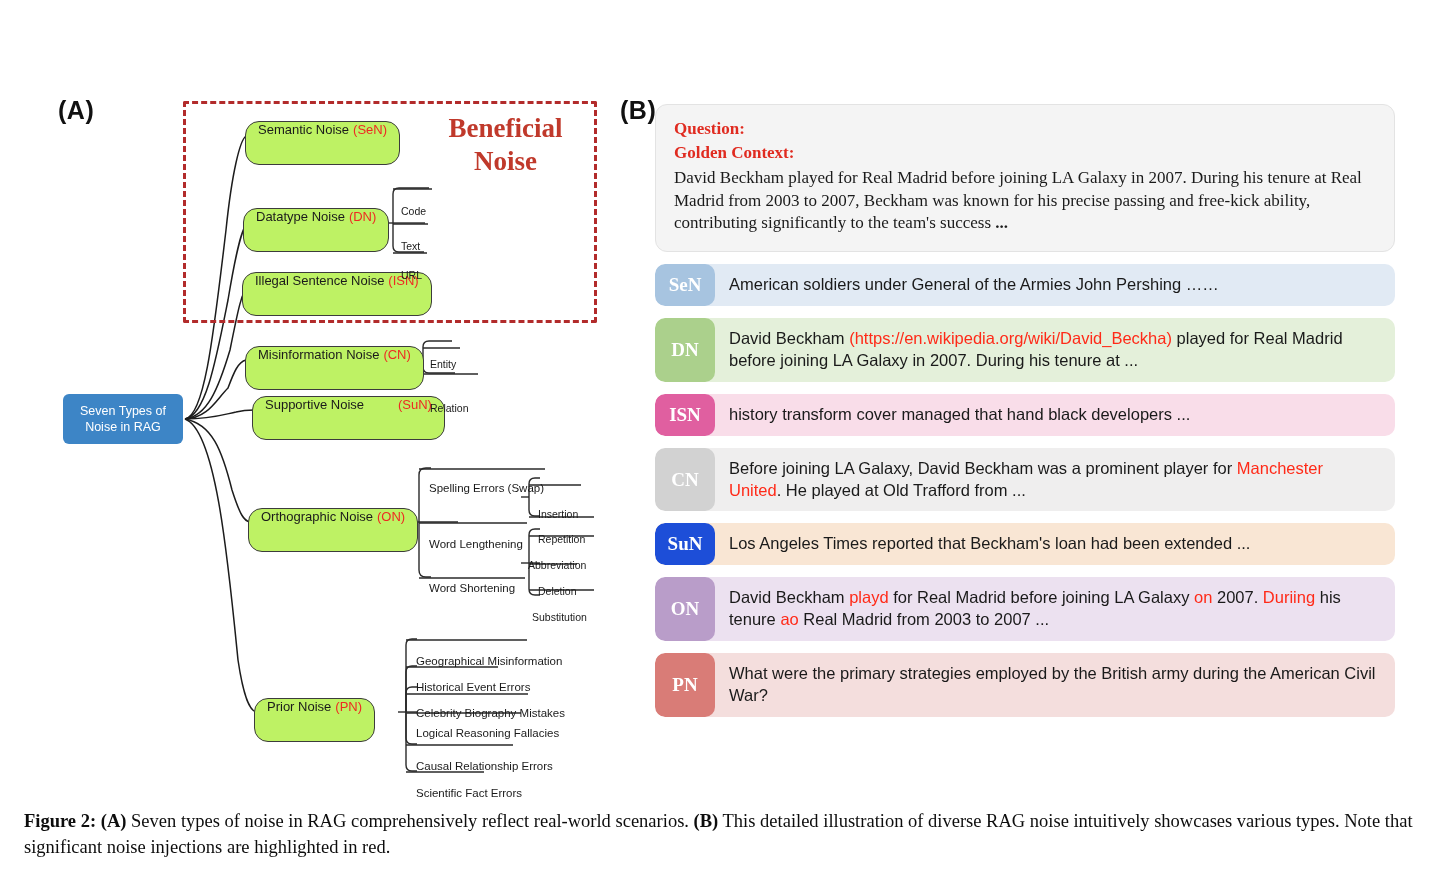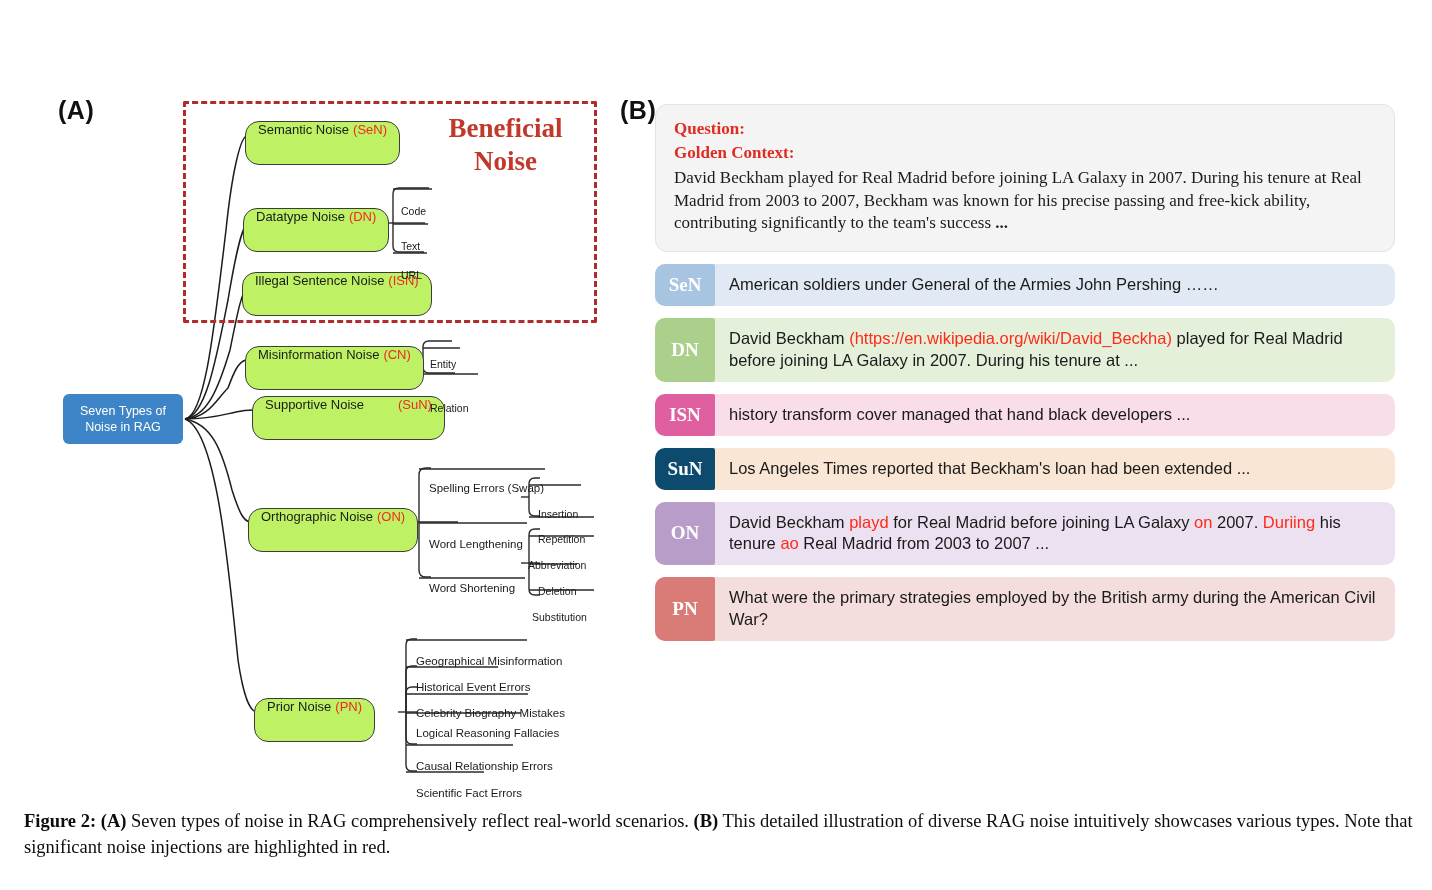--- a/index.html
+++ b/index.html
@@ -143,21 +143,21 @@
 
   .noise-row {
     display: flex;
     align-items: stretch;
     border-radius: 10px;
     margin-top: 12px;
     overflow: hidden;
   }
   .noise-badge {
     flex: 0 0 60px;
-    border-radius: 2px;
+    border-radius: 10px;
     display: flex;
     align-items: center;
     justify-content: center;
     font-family: "Liberation Serif", serif;
     font-weight: bold;
     font-size: 19px;
     color: #ffffff;
   }
   .noise-text {
     flex: 1 1 auto;
@@ -342,22 +342,28 @@
         <div class="noise-text">
           <span><span>David Beckham </span><span class="hl">(https://en.wikipedia.org/wiki/David_Beckha)</span><span> played for Real Madrid before joining LA Galaxy in 2007. During his tenure at ...</span></span>
         </div>
       </div>
       <div class="noise-row" style="background: rgb(249, 221, 233);">
         <div class="noise-badge" style="background: rgb(224, 95, 160);">ISN</div>
         <div class="noise-text">
           <span><span>history transform cover managed that hand black developers ...</span></span>
         </div>
       </div>
+      <div class="noise-row" style="background: rgb(239, 238, 238);">
+        <div class="noise-badge" style="background: rgb(210, 210, 210);">CN</div>
+        <div class="noise-text">
+          <span><span>Before joining LA Galaxy, David Beckham was a prominent player for </span><span class="hl">Manchester United</span><span>. He played at Old Trafford from ...</span></span>
+        </div>
+      </div>
       <div class="noise-row" style="background: rgb(249, 230, 212);">
-        <div class="noise-badge" style="background: #0c4a6e;">SuN</div>
+        <div class="noise-badge" style="background: #1d4ed8;">SuN</div>
         <div class="noise-text">
           <span><span>Los Angeles Times reported that Beckham's loan had been extended ...</span></span>
         </div>
       </div>
       <div class="noise-row" style="background: rgb(236, 225, 240);">
         <div class="noise-badge" style="background: rgb(185, 157, 201);">ON</div>
         <div class="noise-text">
           <span><span>David Beckham </span><span class="hl">playd</span><span> for Real Madrid before joining LA Galaxy </span><span class="hl">on</span><span> 2007. </span><span class="hl">Duriing</span><span> his tenure </span><span class="hl">ao</span><span> Real Madrid from 2003 to 2007 ...</span></span>
         </div>
       </div>

